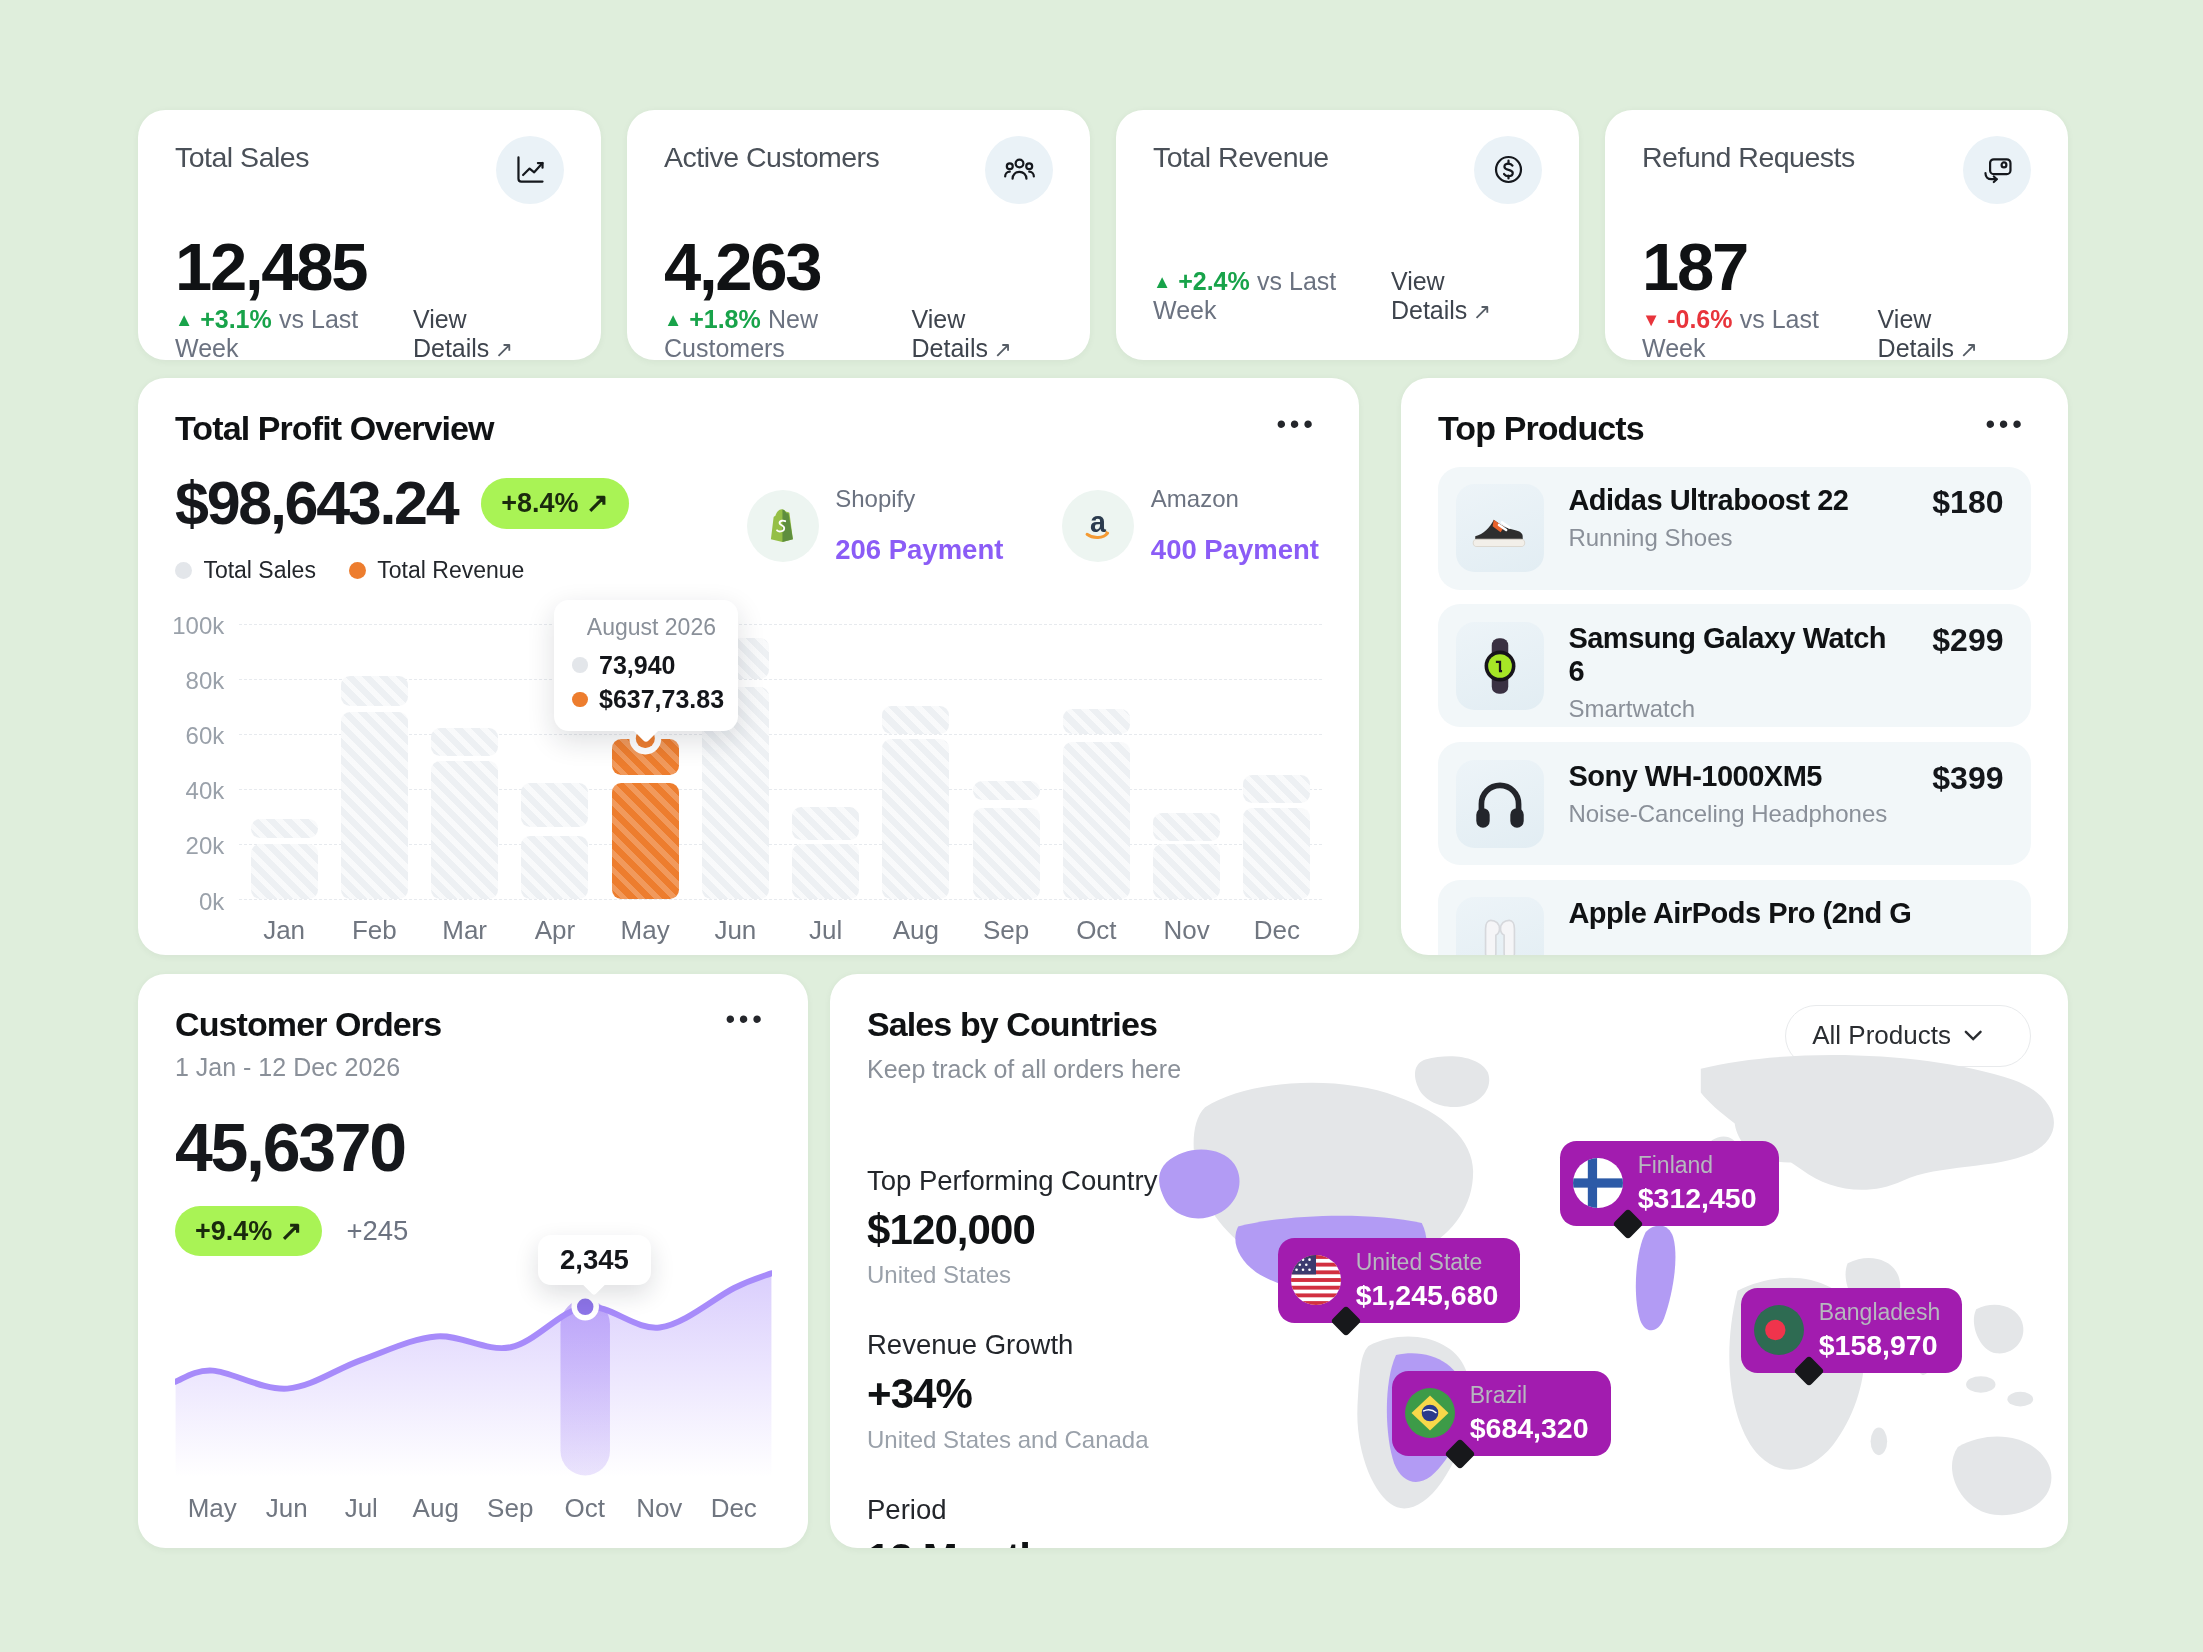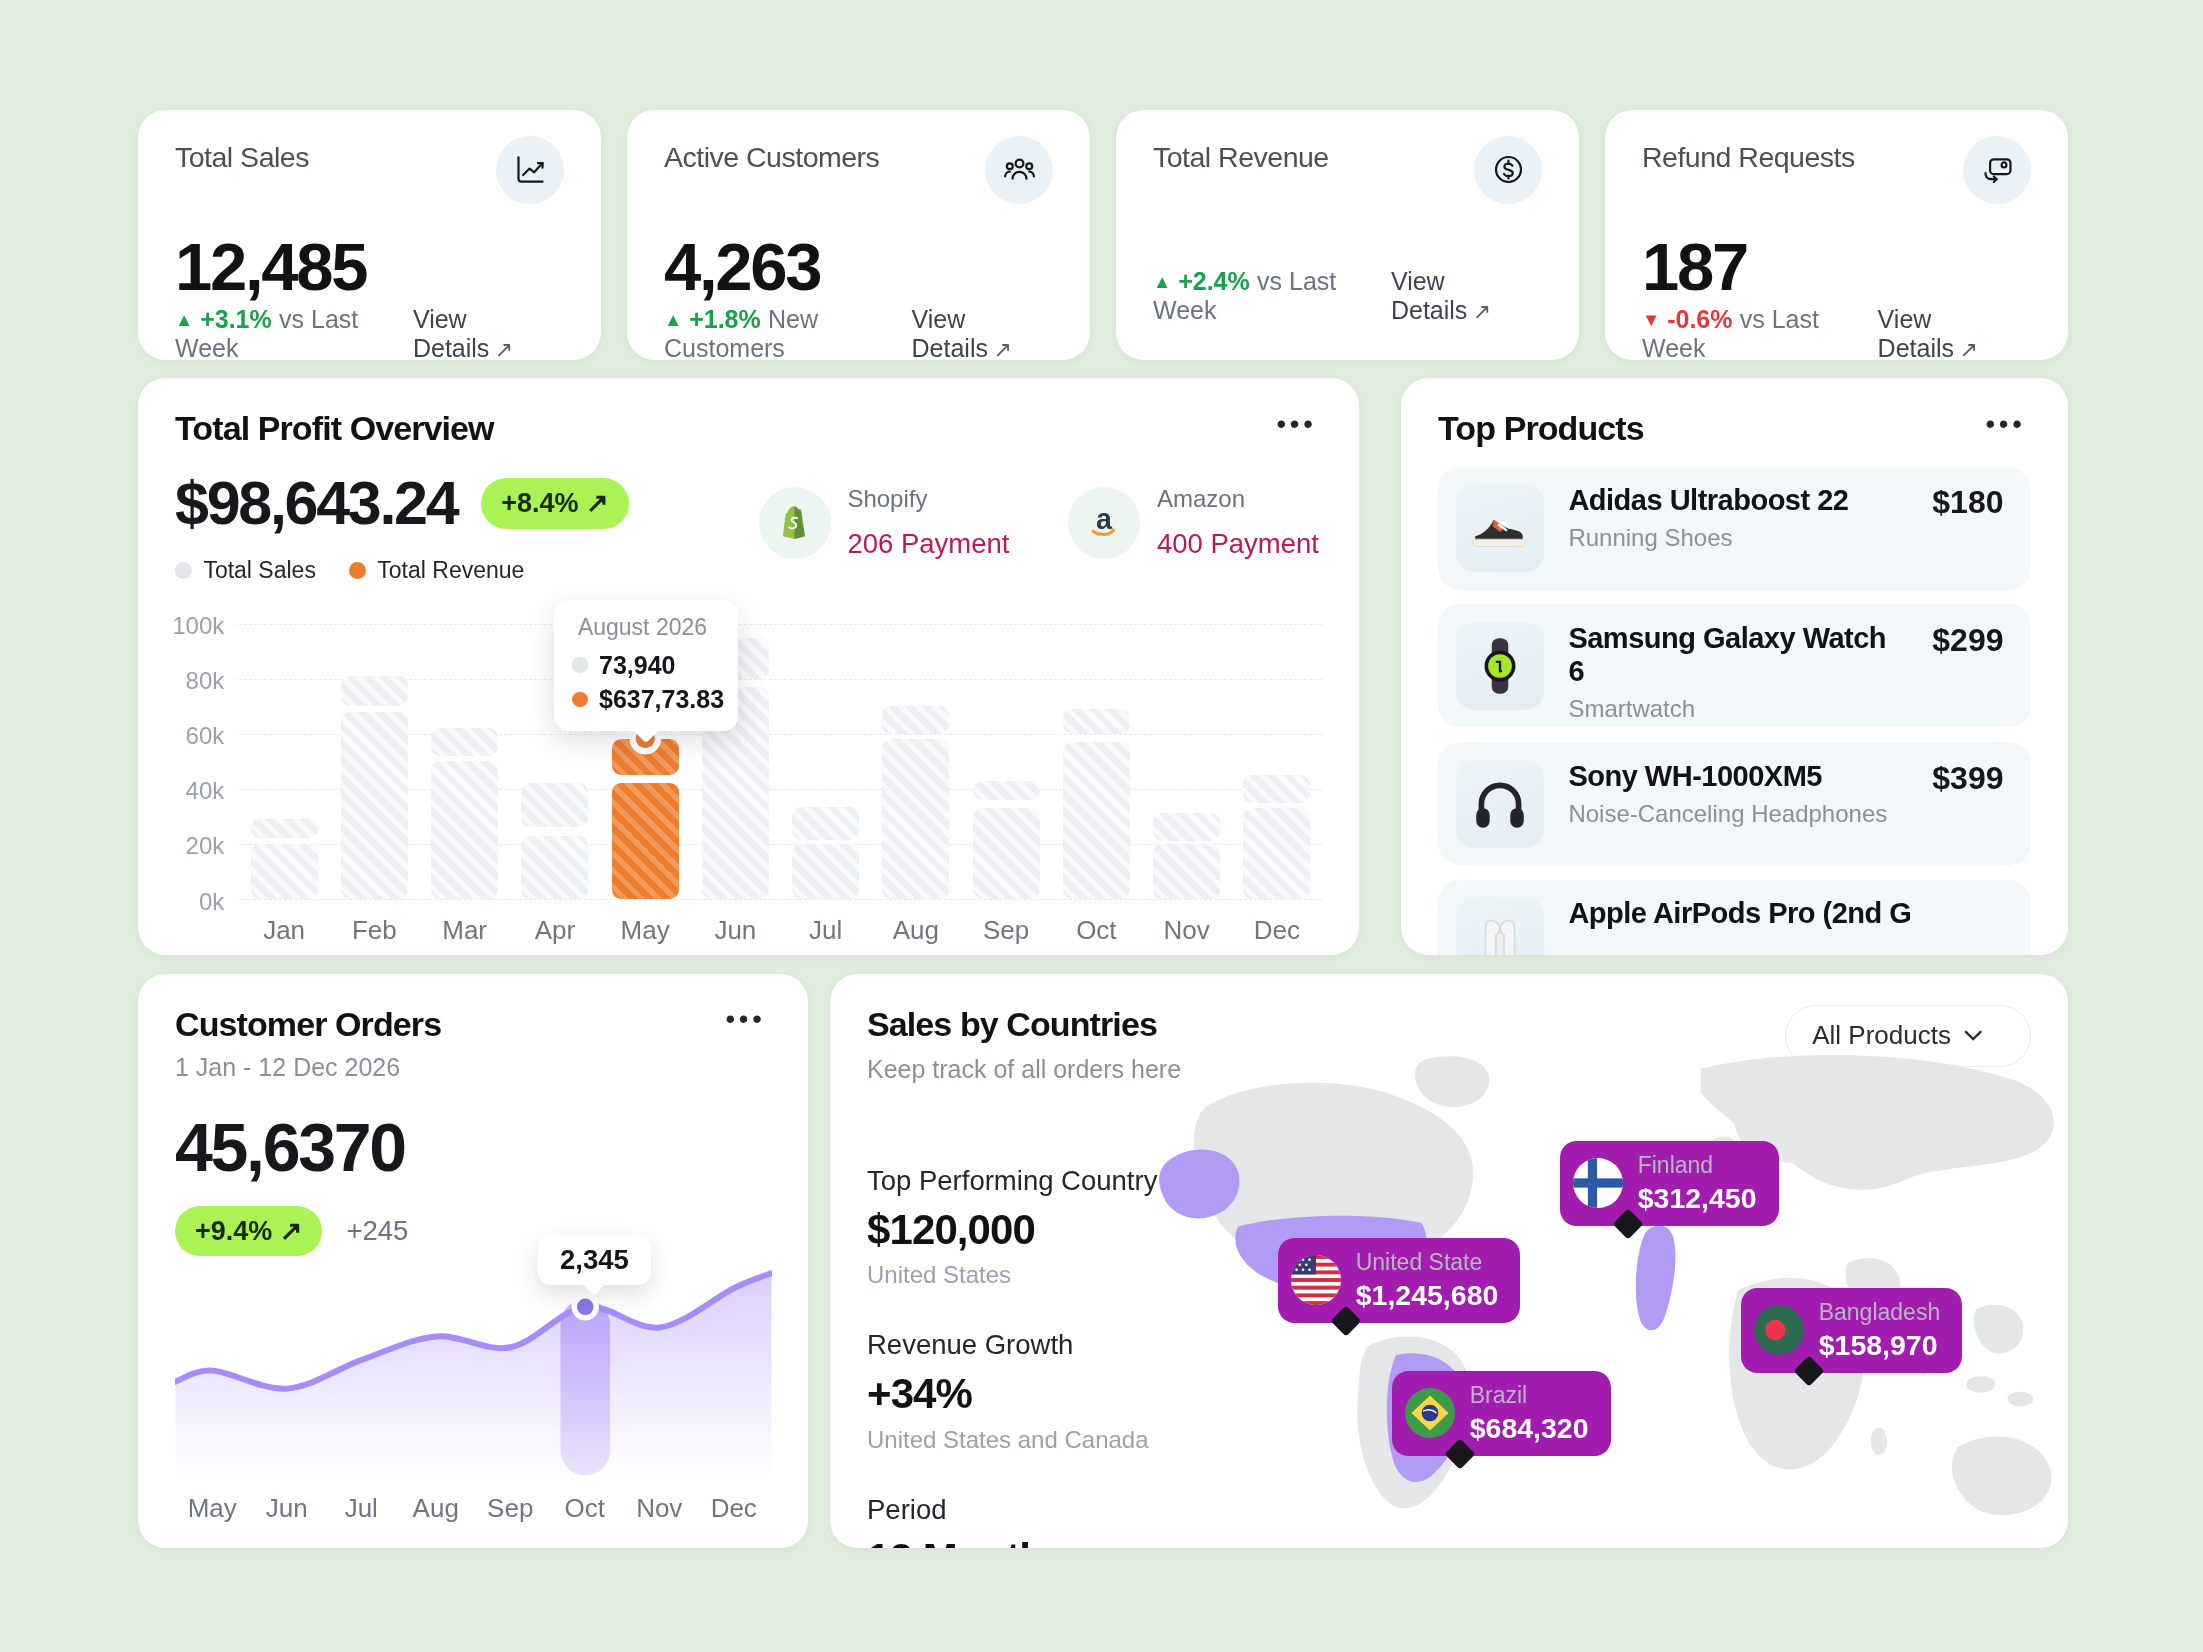--- a/index.html
+++ b/index.html
@@ -59,21 +59,21 @@
   }
   .legend-row { display:flex; gap:33px; margin-top:18.4px; align-items:center; }
   .legend-item { display:flex; align-items:center; gap:11px; font-size:23px; color:#23262B; }
   .legend-dot { width:17.4px; height:17.4px; border-radius:50%; }
 
   .payments { position:absolute; right:40px; top:107px; display:flex; gap:59px; }
   .payment-chip { display:flex; align-items:center; gap:16.5px; }
   .pay-circle { width:72px; height:72px; border-radius:50%; background:#EDF5F1; display:flex; align-items:center; justify-content:center; }
   .pay-circle svg { width:44px; height:44px; }
   .pay-name { font-size:24px; color:#6B7280; }
-  .pay-count { font-size:27.5px; font-weight:400; color:#be185d; margin-top:15px; }
+  .pay-count { font-size:27.5px; font-weight:700; color:#8b5cf6; margin-top:21px; }
 
   .chart-zone { display:flex; margin-top:40px; }
   .y-axis { width:64px; position:relative; height:275px; flex:none; }
   .ytick { position:absolute; right:14.7px; font-size:24px; color:#9AA1AA; }
   .plot-wrap { flex:1; }
   .plot { position:relative; height:275px; display:flex; align-items:flex-end; }
   .gridline { position:absolute; left:0; right:0; border-top:1.8px dashed #E7EAEE; }
   .bar-slot { flex:1; position:relative; height:100%; }
   .seg { position:absolute; left:13%; width:74%; border-radius:9.2px;
     background:#EDF0F3;
@@ -87,21 +87,21 @@
   .bar-dot {
     position:absolute; left:50%; transform:translateX(-50%);
     width:18.4px; height:18.4px; border-radius:50%; background:#ED7D2E;
     box-shadow:0 0 0 6.4px #FFFFFF; z-index:5;
   }
   .x-labels { display:flex; margin-top:16.5px; }
   .xlabel { flex:1; text-align:center; font-size:26px; color:#707680; }
 
   .ptooltip {
     position:absolute; z-index:8; background:#fff; border-radius:14.7px;
-    box-shadow:0 9.2px 27.5px rgba(20,30,40,.14); padding:14.7px 22px 16.5px 18.4px; width:184px;
+    box-shadow:0 9.2px 27.5px rgba(20,30,40,.14); padding:14.7px 22px 16.5px 18.4px; width:184px;text-align:right;
   }
   .ptooltip::after {
     content:''; position:absolute; left:50%; bottom:-8.3px; width:20px; height:20px;
     background:#fff; transform:translateX(-50%) rotate(45deg); border-radius:3.7px;
   }
   .ptt-title { font-size:23px; color:#8A9099; margin-bottom:9.2px; margin-left:5.5px; }
   .ptt-row { display:flex; align-items:center; gap:11px; font-size:25px; font-weight:700; color:#14161A; margin-top:5.5px; }
   .ptt-dot { width:15.6px; height:15.6px; border-radius:50%; flex:none; }
 
   

